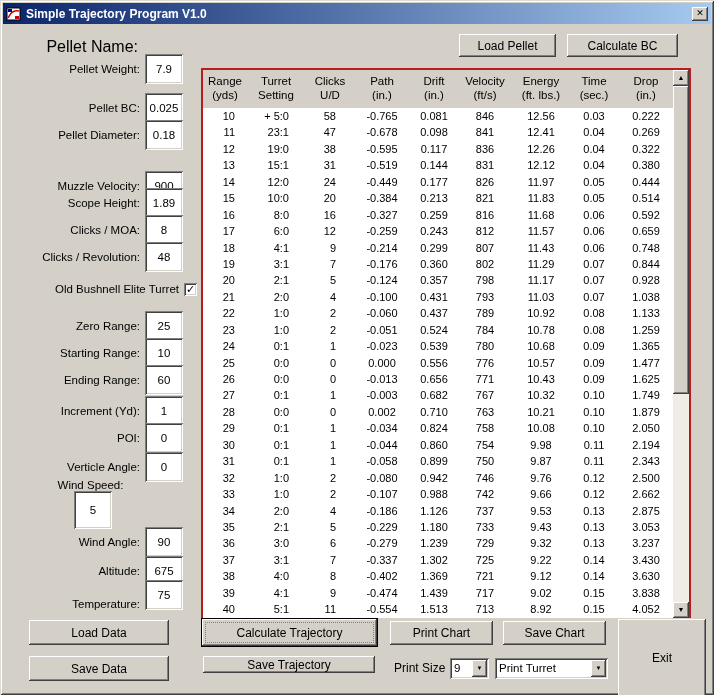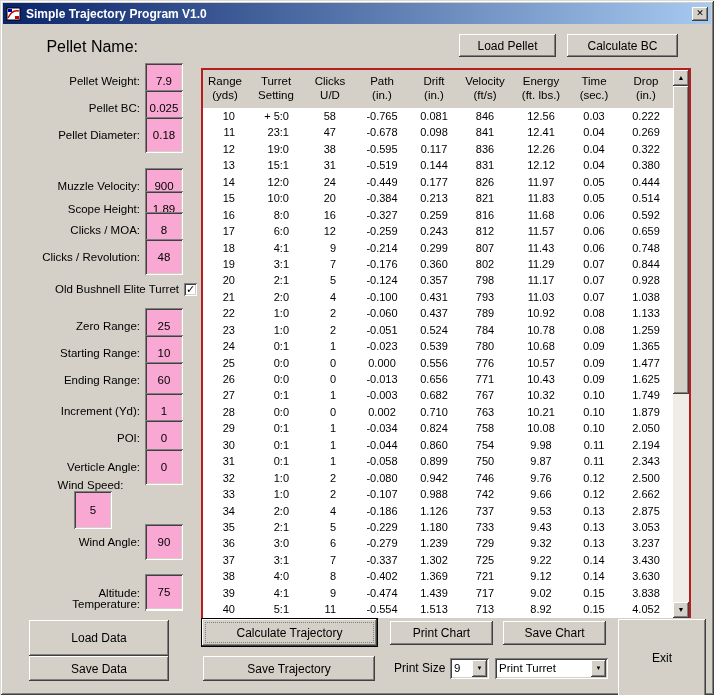--- a/index.html
+++ b/index.html
@@ -21,21 +21,21 @@
 
   .pellet-label{position:absolute;left:0;top:12px;width:135px;text-align:right;font-size:16px;white-space:nowrap}
   .pellet-input{position:absolute;left:139px;top:8px;width:308px;height:22px;padding-left:5px;font-size:12px;background:#fff;border:none;
     box-shadow:inset 1px 1px 0 #808080, inset -1px -1px 0 #fff, inset 2px 2px 0 #404040, inset -2px -2px 0 #d4d0c8}
   .b-load-pellet{left:456px;top:8px;width:97px;height:23px}
   .b-calc-bc{left:564px;top:8px;width:111px;height:23px}
 
   .sidebar{position:absolute;left:0;top:0;width:198px;height:592px}
   .side-row{position:absolute;left:0;width:198px;height:22px;display:flex;align-items:center;padding-right:18px}
   .side-label{flex:1;text-align:right;padding-right:5px;font-size:11.5px;white-space:nowrap}
-  .num-field{flex:0 0 38px;width:38px;height:36px;text-align:center;font-size:11.5px;background:#f9a8d4;border:none;
+  .num-field{flex:0 0 38px;width:38px;height:30px;text-align:center;font-size:11.5px;background:#ffffff;border:none;
     box-shadow:inset 1px 1px 0 #808080, inset -1px -1px 0 #fff, inset 2px 2px 0 #404040, inset -2px -2px 0 #d4d0c8}
   .checkbox{flex:0 0 13px;width:13px;height:13px;margin-right:6px;background:#fff;
     box-shadow:inset 1px 1px 0 #808080, inset -1px -1px 0 #fff, inset 2px 2px 0 #404040, inset -2px -2px 0 #d4d0c8;
     font-size:11px;line-height:13px;text-align:center;font-weight:bold}
 
   .table{position:absolute;left:198px;top:42px;width:490px;height:550px;background:#fff;border:2px solid #b91c1c}
   .thead{position:absolute;left:0;top:0;width:472px;height:38px;background:#d4d0c8;display:grid;
     grid-template-columns:44px 58px 50px 54px 50px 52px 60px 46px 58px}
   .th{white-space:pre-line;text-align:center;font-size:11.5px;line-height:14px;padding-top:4px}
   .tbody{position:absolute;left:0;top:38px;width:472px;height:510px;background:#fff;overflow:hidden}
@@ -44,24 +44,24 @@
   .td.c0{text-align:right;padding-right:12px}
   .td.c1{text-align:right;padding-right:16px}
   .td.c2{text-align:right;padding-right:19px}
 
   .scrollbar{position:absolute;right:0;top:0;width:16px;height:548px;background:#f0ede6}
   .sb-btn{position:absolute;left:0;width:16px;height:16px;font-size:7px;line-height:16px;text-align:center;color:#000}
   .sb-up{top:0}
   .sb-down{bottom:0}
   .sb-thumb{position:absolute;left:0;top:16px;width:16px;height:308px}
 
-  .b-load-data{left:26px;top:594px;width:140px;height:36px}
+  .b-load-data{left:26px;top:594px;width:140px;height:25px}
   .b-save-data{left:26px;top:630px;width:140px;height:25px}
   .b-calc-traj{left:199px;top:593px;width:175px;height:27px}
-  .b-save-traj{left:200px;top:630px;width:172px;height:25px}
+  .b-save-traj{left:200px;top:630px;width:172px;height:17px}
   .b-print-chart{left:387px;top:595px;width:103px;height:24px}
   .b-save-chart{left:500px;top:595px;width:103px;height:24px}
   .b-exit{left:615px;top:593px;width:88px;height:78px}
   .focused{outline:1px solid #000}
   .focused::after{content:"";position:absolute;left:3px;top:3px;right:3px;bottom:3px;border:1px dotted #808080}
 
   .print-size-label{position:absolute;left:391px;top:630px;height:25px;line-height:25px;font-size:12px}
   .dropdown{position:absolute;background:#fff;
     box-shadow:inset 1px 1px 0 #808080, inset -1px -1px 0 #fff, inset 2px 2px 0 #404040, inset -2px -2px 0 #d4d0c8}
   .dd-size{left:447px;top:632px;width:39px;height:21px}
@@ -86,37 +86,37 @@
     <button class="close-btn"><span>✕</span></button>
   </div>
 
   <div class="content">
 
     <span class="pellet-label">Pellet Name:</span>
     <button class="btn b-load-pellet">Load Pellet</button>
     <button class="btn b-calc-bc">Calculate BC</button>
 
     <div class="sidebar">
-        <div class="side-row" style="top: 44px;">
+        <div class="side-row" style="top: 32px;">
           <span class="side-label">Pellet Weight:</span>
           <input class="num-field" value="7.9" style="">
         </div>
         <div class="side-row" style="top: 71px;">
           <span class="side-label">Pellet BC:</span>
           <input class="num-field" value="0.025" style="">
         </div>
         <div class="side-row" style="top: 98px;">
           <span class="side-label">Pellet Diameter:</span>
           <input class="num-field" value="0.18" style="">
         </div>
         <div class="side-row" style="top: 149px;">
           <span class="side-label">Muzzle Velocity:</span>
           <input class="num-field" value="900" style="">
         </div>
-        <div class="side-row" style="top: 166px; margin-top: 6px;">
+        <div class="side-row" style="top: 166px;">
           <span class="side-label">Scope Height:</span>
           <input class="num-field" value="1.89" style="">
         </div>
         <div class="side-row" style="top: 193px;">
           <span class="side-label">Clicks / MOA:</span>
           <input class="num-field" value="8" style="">
         </div>
         <div class="side-row" style="top: 220px;">
           <span class="side-label">Clicks / Revolution:</span>
           <input class="num-field" value="48" style="">
@@ -150,21 +150,21 @@
           <input class="num-field" value="0" style="">
         </div>
         <div class="side-row" style="top: 453px; flex-direction: column;">
           <span class="side-label">Wind Speed:</span>
           <input class="num-field" value="5" style="">
         </div>
         <div class="side-row" style="top: 505px;">
           <span class="side-label">Wind Angle:</span>
           <input class="num-field" value="90" style="">
         </div>
-        <div class="side-row" style="top: 556px;">
+        <div class="side-row" style="top: 534px;">
           <span class="side-label">Altitude:</span>
           <input class="num-field" value="675" style="">
         </div>
         <div class="side-row" style="top: 562px; align-items: flex-end;">
           <span class="side-label">Temperature:</span>
           <input class="num-field" value="75" style="">
         </div>
       </div>
 
     <div class="table">

